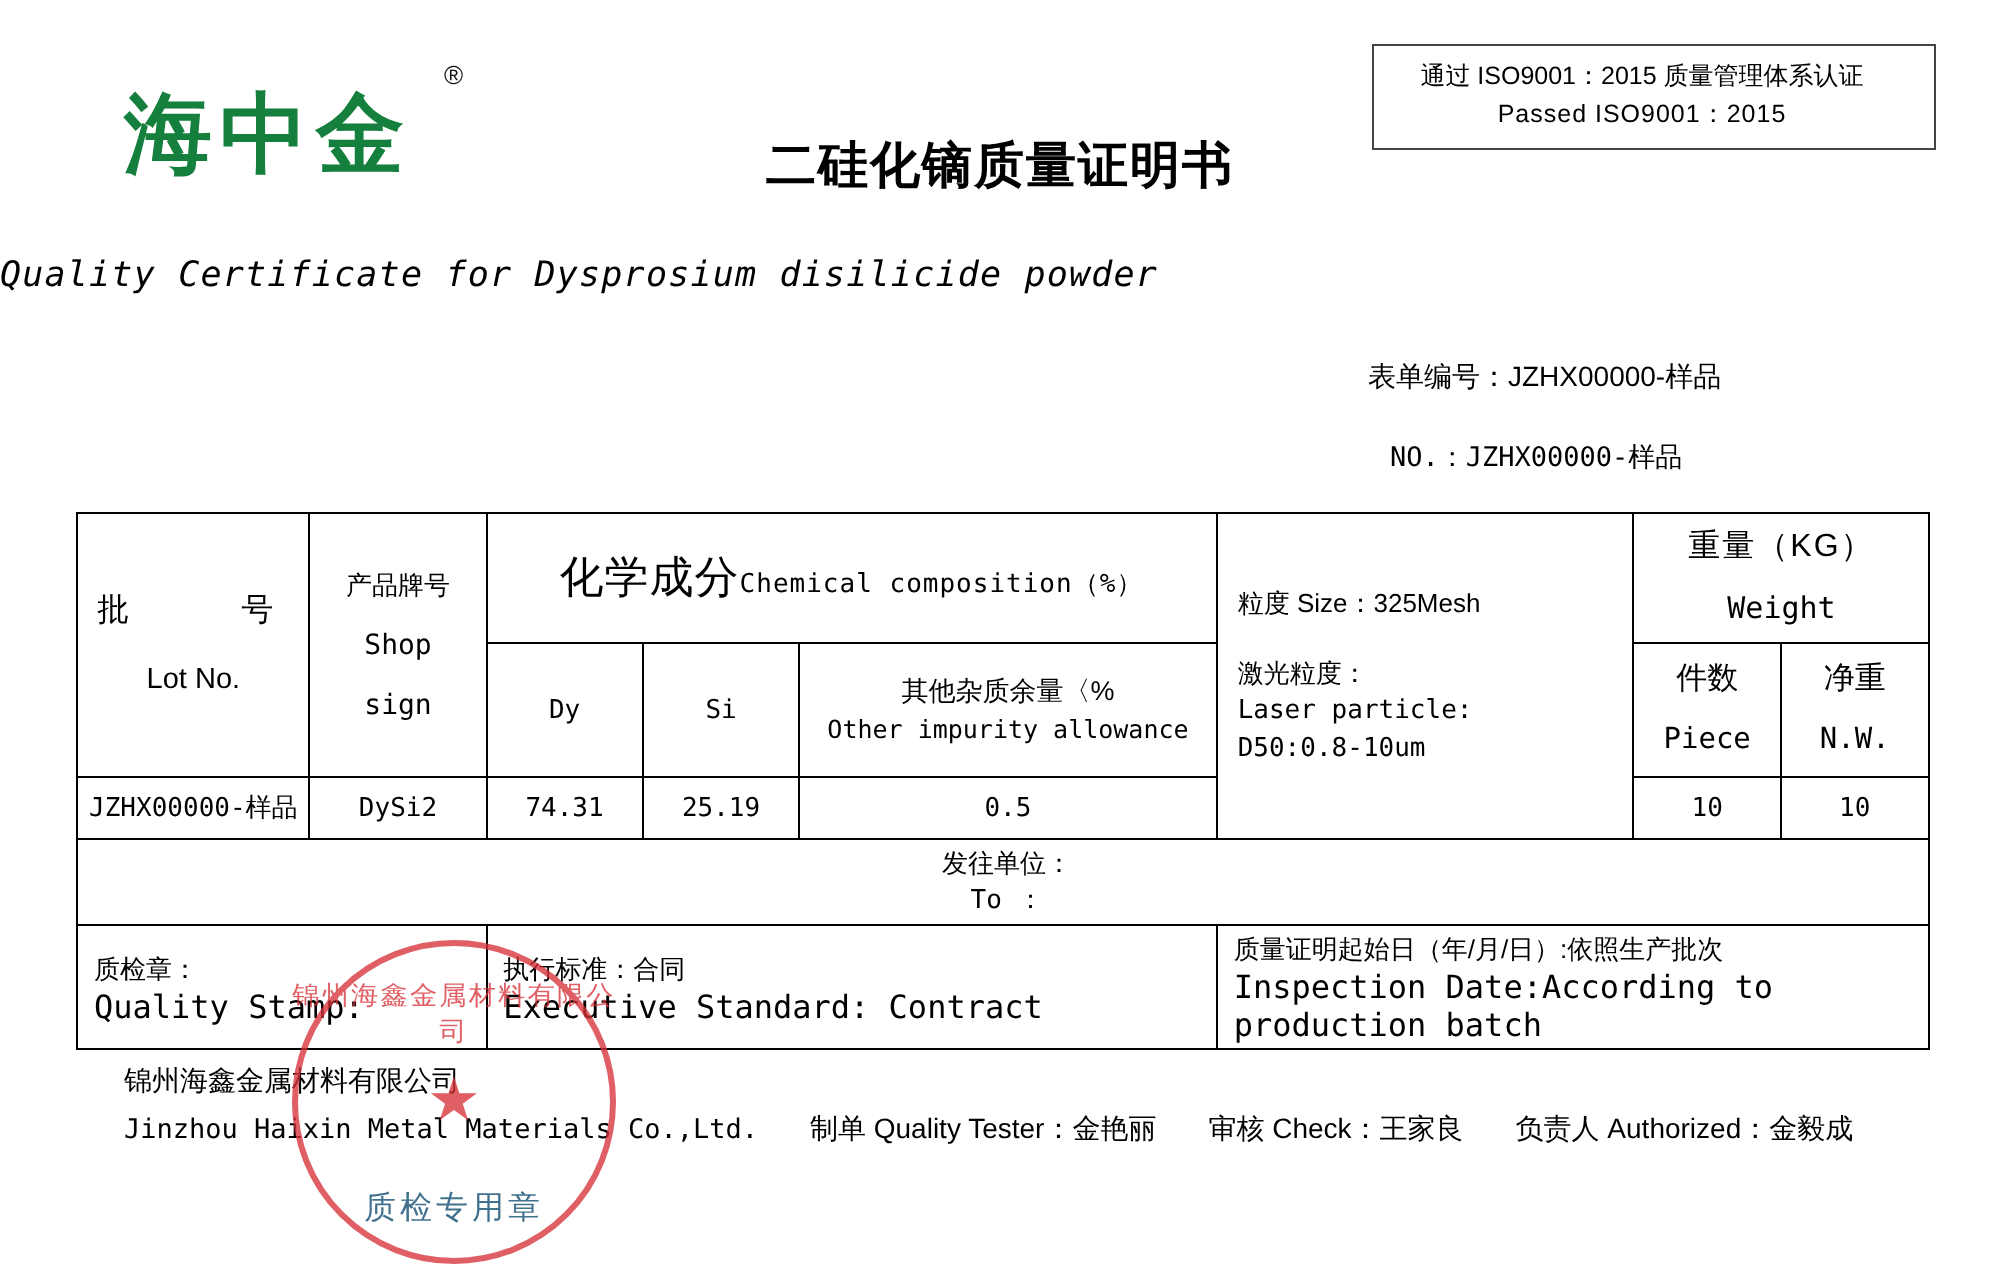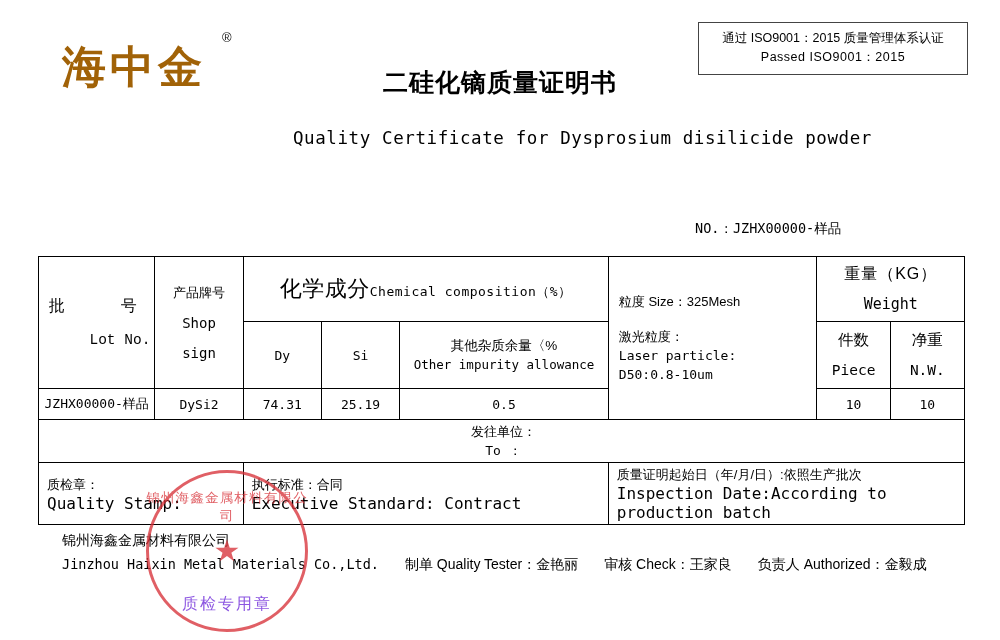--- a/index.html
+++ b/index.html
@@ -24,37 +24,37 @@
 
   
   .logo {
     position: absolute;
     left: 62px;
     top: 38px;
     font-family: Liberation Serif, serif;
     font-size: 44px;
     font-weight: 700;
     letter-spacing: 4px;
-    color: #a16207;
+    color: #15803d;
   }
   .logo-reg {
     position: absolute;
     left: 222px;
     top: 30px;
     font-size: 13px;
     color: #111;
   }
 
   .cert-box {
     position: absolute;
     right: 32px;
     top: 22px;
     width: 260px;
     border: 1px solid #444;
-    padding: 6px 4px 7px 4px;
+    padding: 6px 16px 7px 4px;
     text-align: center;
     font-size: 12.5px;
     line-height: 19px;
     font-family: "Liberation Sans", sans-serif;
   }
   .cert-box .l2 { letter-spacing: 0.5px; }
 
   .title-cn {
     position: absolute;
     left: 0;
@@ -64,24 +64,25 @@
     font-family: "DejaVu Serif", serif;
     font-size: 25px;
     font-weight: 700;
     letter-spacing: 1px;
   }
   .title-en {
     position: absolute;
     left: 0;
     top: 128px;
     width: 872px;
-    text-align: right;
+    text-align: left;
     font-family: "DejaVu Sans Mono", monospace;
     font-size: 17.5px;
     letter-spacing: 0.6px;
+    font-style: italic;
   }
 
   .row-cn {
     position: absolute;
     left: 62px;
     top: 180px;
     font-size: 14px;
     letter-spacing: 0.4px;
   }
   .row-cn-right {
@@ -128,21 +129,21 @@
   .c-lot { width: 116px; }
   .c-shop { width: 88px; }
   .c-dy { width: 78px; }
   .c-si { width: 78px; }
   .c-other { width: 208px; }
   .c-size { width: 208px; }
   .c-piece { width: 73px; }
   .c-nw { width: 74px; }
   .lot-head { line-height: 34px; }
   .lot-head .cn { font-size: 16px; letter-spacing: 8px; }
-  .lot-head .en { font-family: Liberation Mono, monospace; font-size: 14.5px; text-align: right; }
+  .lot-head .en { font-family: Liberation Sans, sans-serif; font-size: 14.5px; }
 
   .shop-head { line-height: 30px; font-size: 14px; }
   .shop-head .en { font-family: "DejaVu Sans Mono", monospace; font-size: 14px; }
 
   .chem-head {
     font-size: 16.5px;
     letter-spacing: 0.5px;
     font-family: "DejaVu Sans Mono", monospace;
   }
   .chem-head .cn { font-family: "Liberation Sans", sans-serif; font-size: 22px; }
@@ -242,21 +243,21 @@
     letter-spacing: 1px;
     font-family: "Liberation Sans", sans-serif;
     transform: scaleX(1.05);
   }
   .seal-bottom {
     position: absolute;
     left: 0;
     bottom: 14px;
     width: 156px;
     text-align: center;
-    color: #6d28d9;
+    color: #0c4a6e;
     font-size: 16px;
     letter-spacing: 2px;
     font-family: "Liberation Sans", sans-serif;
   }
 </style>
 </head>
 <body>
 
 <div class="page">
 
@@ -264,20 +265,23 @@
   <div class="logo-reg">®</div>
 
   <div class="cert-box">
     <div class="l1">通过 ISO9001：2015 质量管理体系认证</div>
     <div class="l2">Passed  ISO9001：2015</div>
   </div>
 
   <div class="title-cn">二硅化镝质量证明书</div>
   <div class="title-en">Quality Certificate for Dysprosium disilicide powder</div>
 
+  <div class="row-cn-right">
+    <span>表单编号：</span><span>JZHX00000-样品</span>
+  </div>
 
   <div class="row-en-right">
     <span>NO.：</span><span>JZHX00000-样品</span>
   </div>
 
   <div class="tbl-wrap">
     <table class="main">
       <colgroup>
         <col class="c-lot">
           <col class="c-shop">

